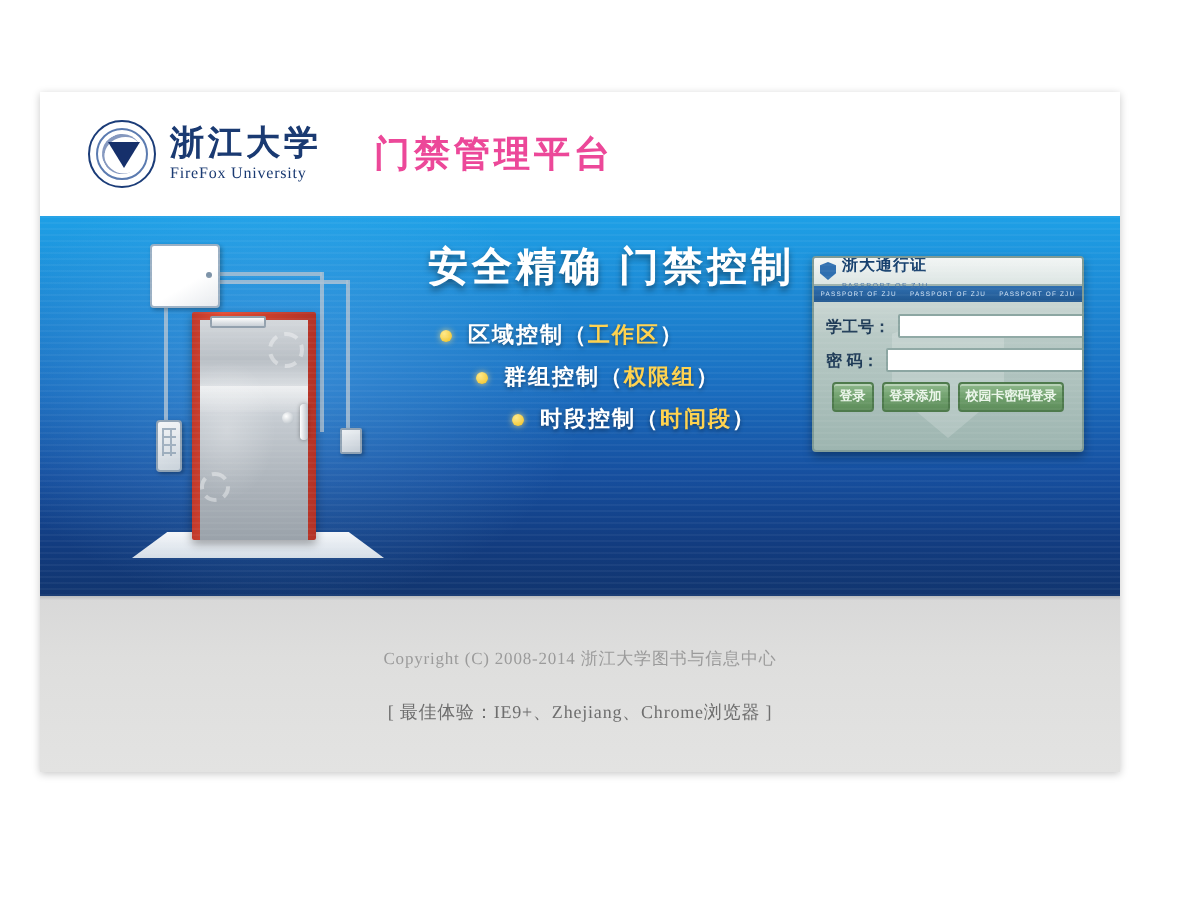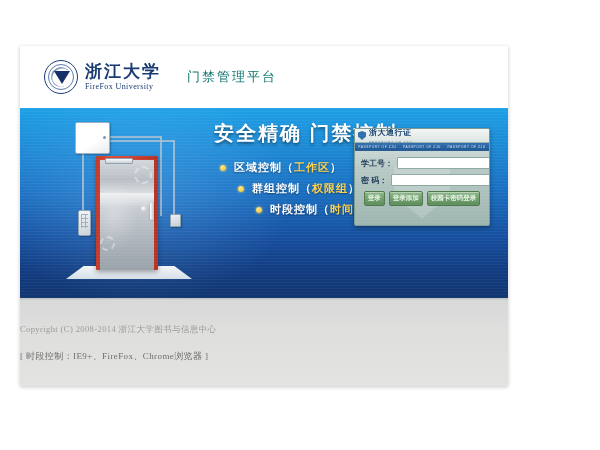--- a/index.html
+++ b/index.html
@@ -5,21 +5,21 @@
   * { box-sizing: border-box; margin: 0; padding: 0; }
   html, body {
     width: 600px; height: 450px;
     background: #ffffff;
     font-family: "Liberation Sans", "DejaVu Sans", sans-serif;
     overflow: hidden;
   }
   #page {
     position: absolute;
     left: 20px; top: 46px;
-    width: 488px; height: 340px;
+    width: 540px; height: 340px;
     background: #ffffff;
     box-shadow: 0 1px 4px rgba(0,0,0,0.22);
     overflow: hidden;
   }
 
   
   .header {
     position: relative;
     height: 62px;
     background: #ffffff;
@@ -63,21 +63,21 @@
     font-size: 17px; font-weight: 700; color: #1a3a72;
     letter-spacing: 2px;
   }
   .uni-en {
     font-family: "Liberation Serif", "DejaVu Serif", serif;
     font-size: 8px; color: #1a3a72; letter-spacing: .4px;
     margin-top: 3px;
   }
   .platform-title {
     margin-left: 26px;
-    font-size: 13px; font-weight: 400; color: #0f766e;
+    font-size: 18px; font-weight: 700; color: #ec4899;
     letter-spacing: 2px;
   }
 
   
   .banner {
     position: relative;
     height: 190px;
     background:
       linear-gradient(to bottom,
         #1ea0e6 0%,
@@ -301,21 +301,21 @@
     cursor: pointer;
     box-shadow: inset 0 1px 0 rgba(255,255,255,.35);
   }
 
   
   .footer {
     position: relative;
     height: 88px;
     background: linear-gradient(to bottom,#d8d8d8 0%, #dededd 35%, #e3e3e2 100%);
     display: flex; flex-direction: column;
-    justify-content: flex-start;
+    align-items: center; justify-content: flex-start;
     padding-top: 26px;
   }
   .footer-top-edge {
     position: absolute; left: 0; right: 0; top: 0; height: 2px;
     background: linear-gradient(to bottom, #b9bcbf, #d5d6d7);
   }
   .copyright {
     font-family: "Liberation Serif", "DejaVu Serif", serif;
     font-size: 8.5px; color: #9b9b9b; letter-spacing: .4px;
   }
@@ -417,16 +417,16 @@
           <button class="lp-btn">登录添加</button>
           <button class="lp-btn">校园卡密码登录</button>
         </div>
       </div>
     </div>
   </div>
 
   <div class="footer">
     <div class="footer-top-edge"></div>
     <div class="copyright">Copyright (C) 2008-2014 浙江大学图书与信息中心</div>
-    <div class="browser-note">[ 时段控制：IE9+、FireFox、Chrome浏览器 ]</div>
+    <div class="browser-note">[ 最佳体验：IE9+、Zhejiang、Chrome浏览器 ]</div>
   </div>
 
 </div>
 
 </body></html>

